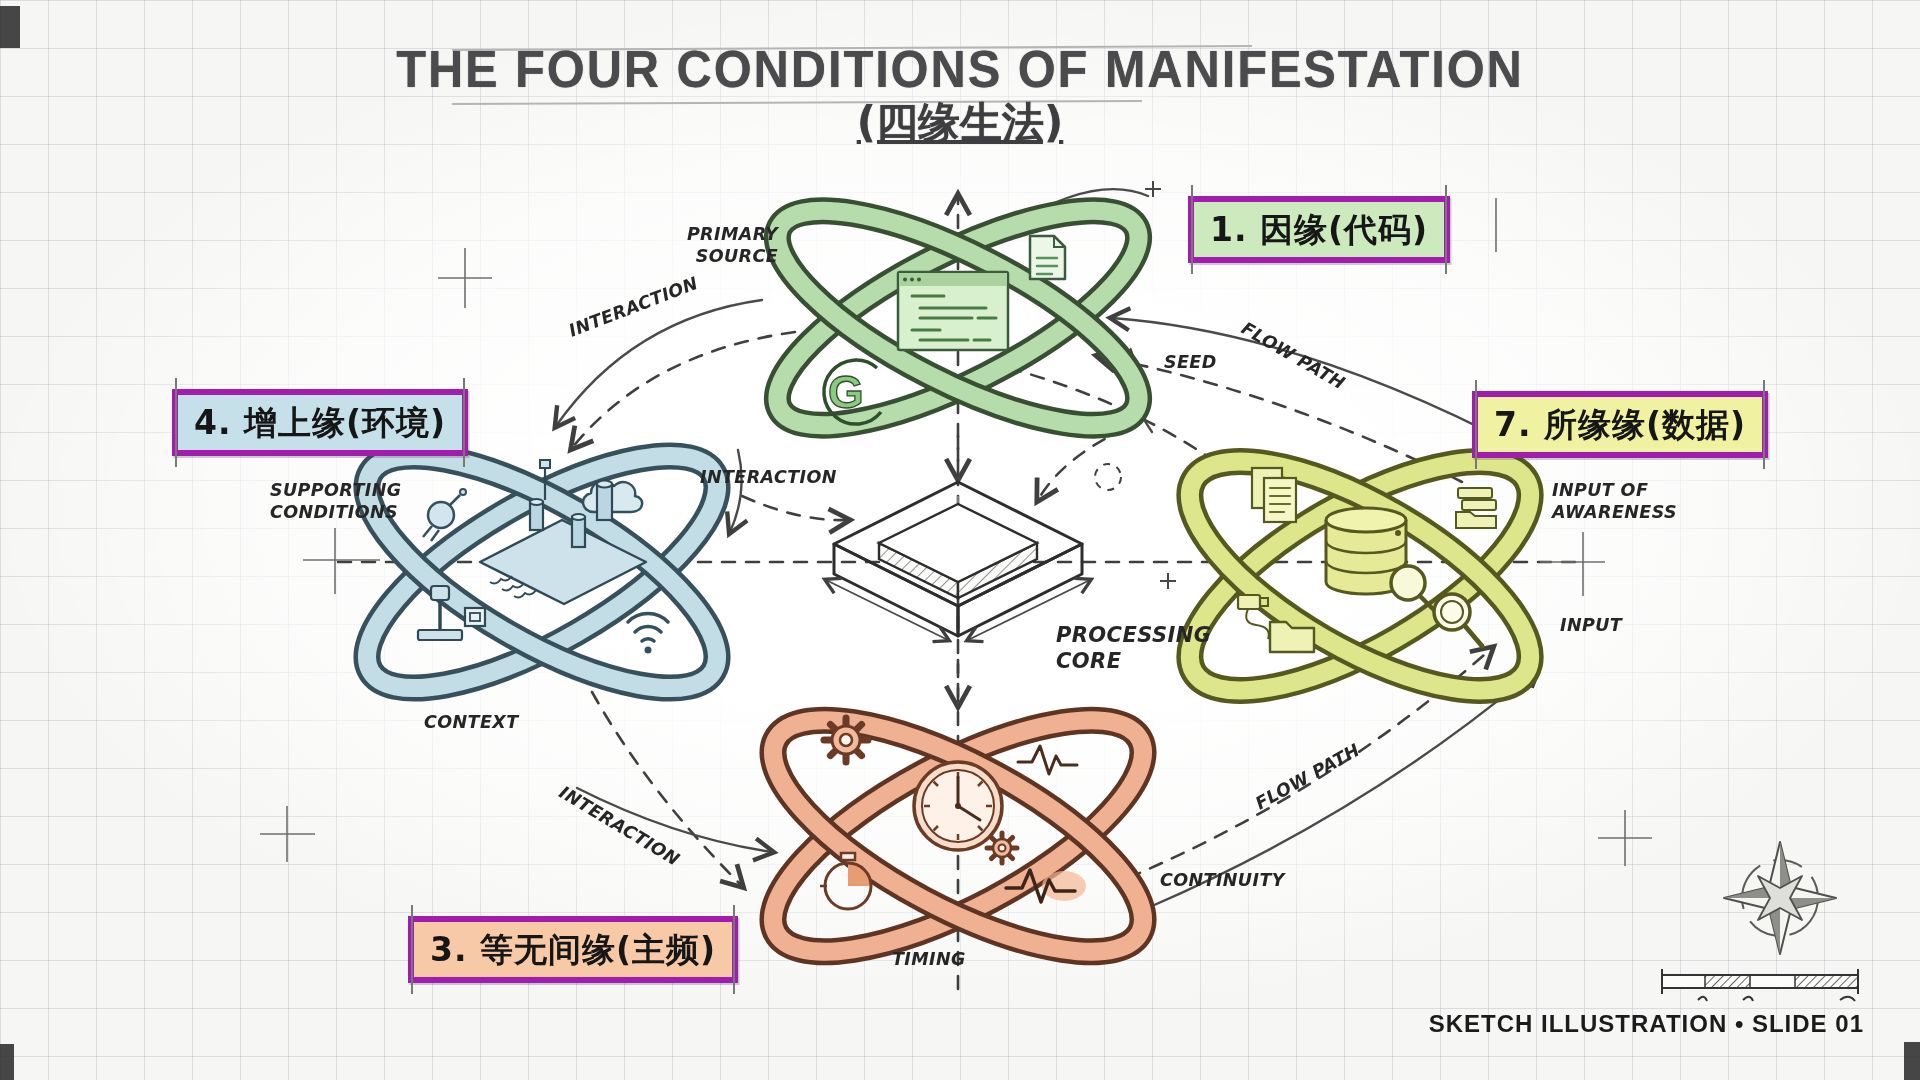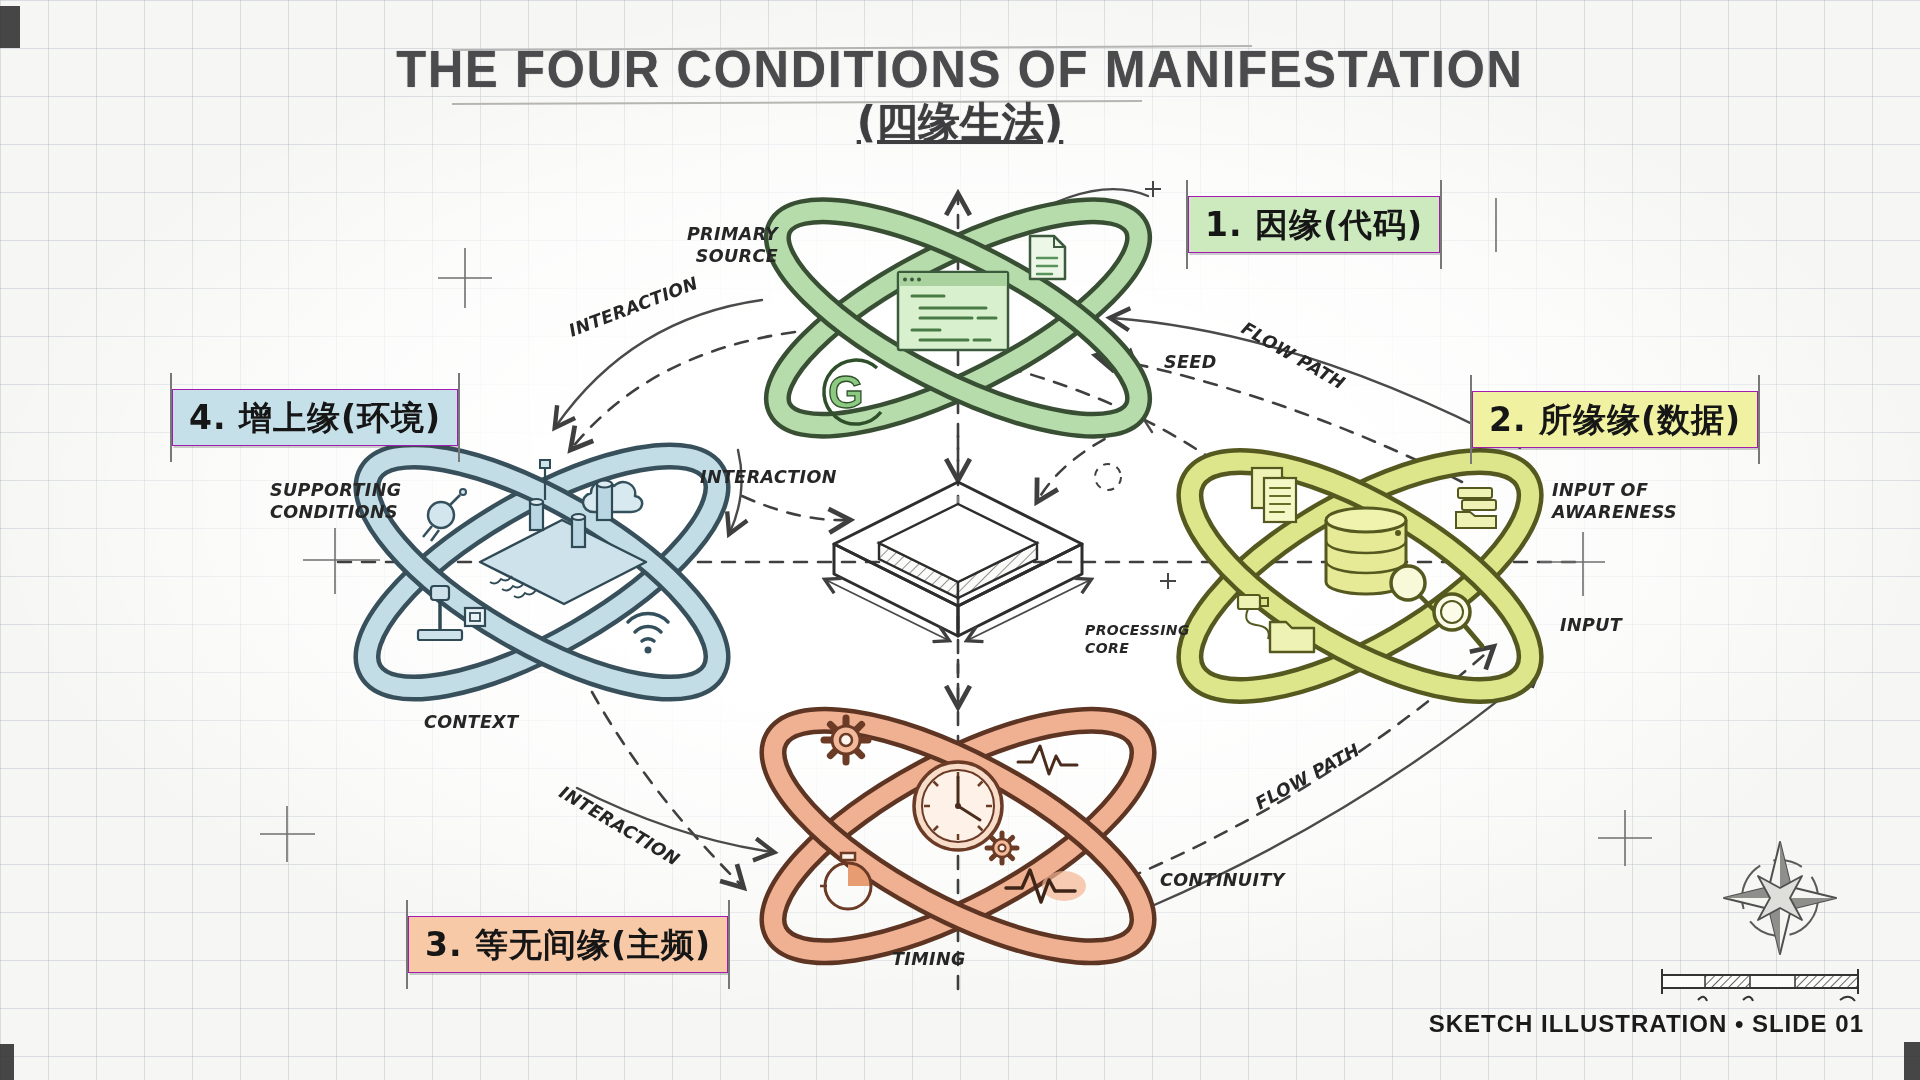--- a/index.html
+++ b/index.html
@@ -15,30 +15,30 @@
   .fade{position:absolute;inset:0;z-index:1;pointer-events:none;
     background:radial-gradient(ellipse 62% 58% at 50% 47%,
       rgba(255,255,255,.96) 36%, rgba(255,255,255,.6) 60%, rgba(255,255,255,0) 82%);}
   svg.canvas{position:absolute;inset:0;z-index:2;}
   .layer{position:absolute;inset:0;z-index:3;padding-left:38px;}
   .title{position:absolute;top:42px;left:0;width:100%;text-align:center;
     font:700 52px/1.05 "Liberation Sans",sans-serif;color:#4b4b4e;
     letter-spacing:2px;transform:scaleX(.94);text-shadow:0 0 1px #6a6a6a;}
   .subtitle{position:absolute;top:100px;left:0;width:100%;text-align:center;
     font:700 42px/1.1 "DejaVu Sans",sans-serif;color:#3e3e41;text-shadow:0 0 1px #6a6a6a;text-decoration:underline;}
-  .cond{position:absolute;border:1px solid #a21caf;color:#161616;
+  .cond{position:absolute;border:6px solid #a21caf;color:#161616;
     font:700 33px/1 "DejaVu Sans",sans-serif;padding:11px 16px;letter-spacing:1px;
     box-shadow:1.5px 2px 0 rgba(60,60,60,.25);}
   .cond::before,.cond::after{content:"";position:absolute;top:-17px;bottom:-17px;
     border-left:2px solid #787878;}
   .cond::before{left:-3px;} .cond::after{right:-3px;}
   .c1{background:#cdeabf;} .c2{background:#f0f2a2;} .c3{background:#f8c9a6;} .c4{background:#c6e0e9;}
   .anno{position:absolute;font:italic 600 17.5px/1.25 "DejaVu Sans",sans-serif;
     color:#262626;white-space:pre-line;letter-spacing:.4px;}
-  .anno.big{font-size:14px;margin-left:29px;}
+  .anno.big{font-size:21px;}
   .footer{position:absolute;top:1012px;right:56px;
     font:700 24px/1 "Liberation Sans",sans-serif;color:#1b1b1b;letter-spacing:1px;}
   .r{transform-origin:left top;}
 </style>
 </head>
 <body>
 
 <div class="fade"></div>
 
 <svg class="canvas" width="1920" height="1080" viewBox="0 0 1920 1080">
@@ -362,21 +362,21 @@
     <rect x="0" y="1044" width="14" height="36"></rect>
     <rect x="1904" y="1042" width="16" height="38"></rect>
   </g>
 </svg>
 
 <div class="layer">
   <div class="title">THE FOUR CONDITIONS OF MANIFESTATION</div>
   <div class="subtitle">(四缘生法)</div>
 
   <div class="cond c1" style="left:1188px;top:196px;">1. 因缘(代码)</div>
-  <div class="cond c2" style="left:1472px;top:391px;">2. 所缘缘(数据)</div>
+  <div class="cond c2" style="left:1472px;top:391px;">7. 所缘缘(数据)</div>
   <div class="cond c4" style="left:172px;top:389px;">4. 增上缘(环境)</div>
   <div class="cond c3" style="left:408px;top:916px;">3. 等无间缘(主频)</div>
 
   <div class="anno" style="left:648px;top:224px;width:130px;text-align:right;">PRIMARY
 SOURCE</div>
   <div class="anno" style="left:1164px;top:352px;">SEED</div>
   <div class="anno r" style="left:1248px;top:318px;transform:rotate(30deg);">FLOW PATH</div>
   <div class="anno r" style="left:1252px;top:796px;transform:rotate(-29deg);">FLOW PATH</div>
   <div class="anno r" style="left:566px;top:322px;transform:rotate(-21deg);">INTERACTION</div>
   <div class="anno" style="left:700px;top:467px;">INTERACTION</div>

